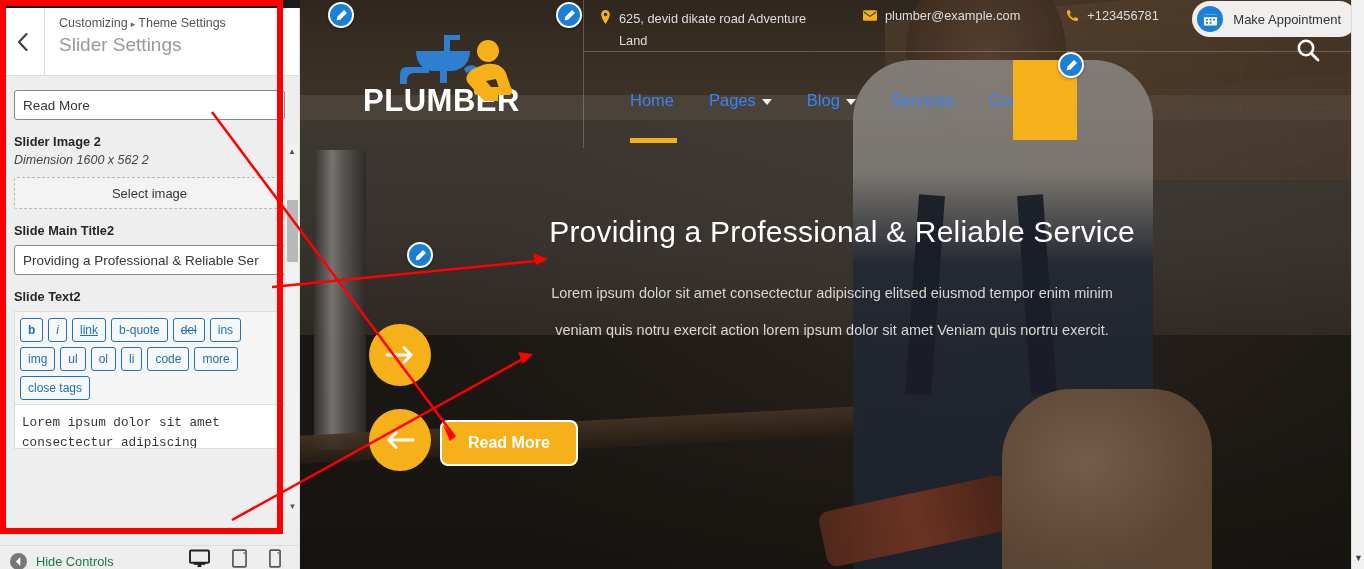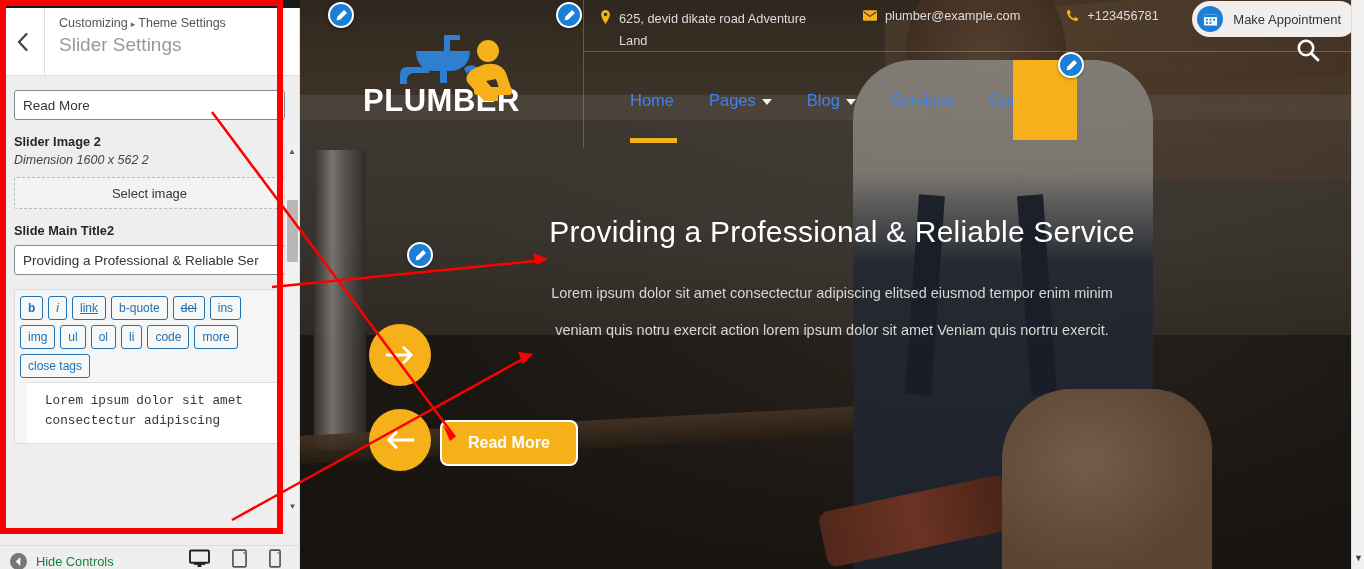--- a/index.html
+++ b/index.html
@@ -69,23 +69,23 @@
   .qtags { background:#f5f5f5; padding:6px 5px 4px 5px; display:flex; flex-wrap:wrap; gap:5px; }
   .qtag {
     border:1px solid #2271b1; color:#2271b1; background:#f6f7f7;
     border-radius:3px; padding:2px 7px; font-size:12px; cursor:pointer; line-height:1.5;
   }
   .qtag.b { font-weight:bold; }
   .qtag.i { font-style:italic; }
   .qtag.link { text-decoration:underline; }
   .qtag.del { text-decoration:line-through; }
   .editor-area {
-    background:#fff; border-top:1px solid #ddd; padding:8px 18px;
+    background:#fff; border-top:1px solid #ddd; padding:8px 7px;
     font-family:"Liberation Mono", monospace; font-size:12.7px; color:#32373c;
-    line-height:1.55; height:61px; overflow:hidden; white-space:pre-wrap;margin-left:12px;
+    line-height:1.55; height:44px; overflow:hidden; white-space:pre-wrap;
   }
 
   
   .cz-scroll {
     position:absolute; right:0; top:68px; width:15px; bottom:32px;
     background:#f1f1f1; border-left:1px solid #e0e0e0;
   }
   .cz-sb-arrow { height:14px; display:flex; align-items:center; justify-content:center;
                  color:#555; font-size:8px; }
   .cz-sb-thumb {
@@ -261,20 +261,21 @@
         <div class="ctrl-desc">Dimension 1600 x 562 2</div>
         <div class="select-image">Select image</div>
       </div>
 
       <div class="ctrl">
         <div class="ctrl-label">Slide Main Title2</div>
         <div class="txt-input">Providing a Professional &amp; Reliable Ser</div>
       </div>
 
       <div class="ctrl">
+        <div class="ctrl-label">Slide Text2</div>
 
         <div class="editor-wrap">
 
           <div class="qtags">
             <div class="qtag b">b</div>
             <div class="qtag i">i</div>
             <div class="qtag link">link</div>
             <div class="qtag">b-quote</div>
             <div class="qtag del">del</div>
             <div class="qtag">ins</div>

